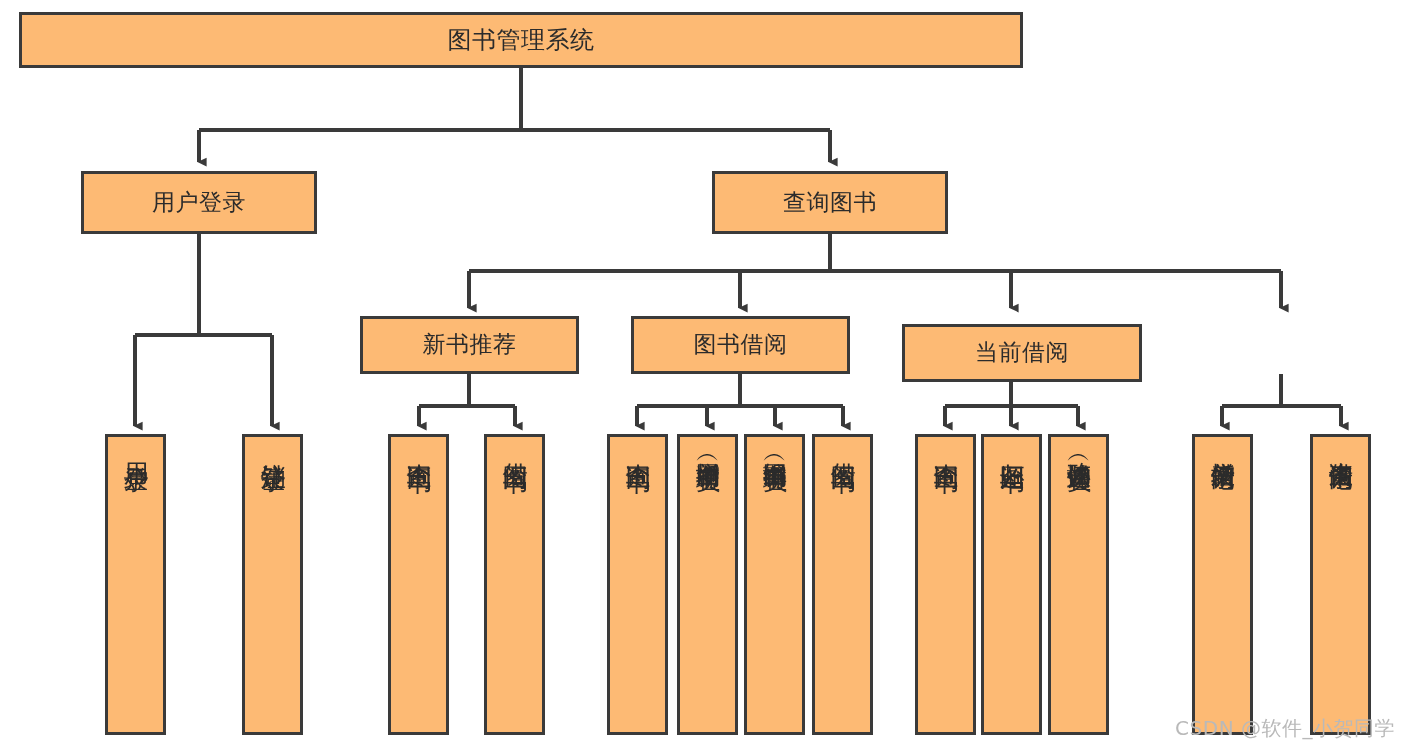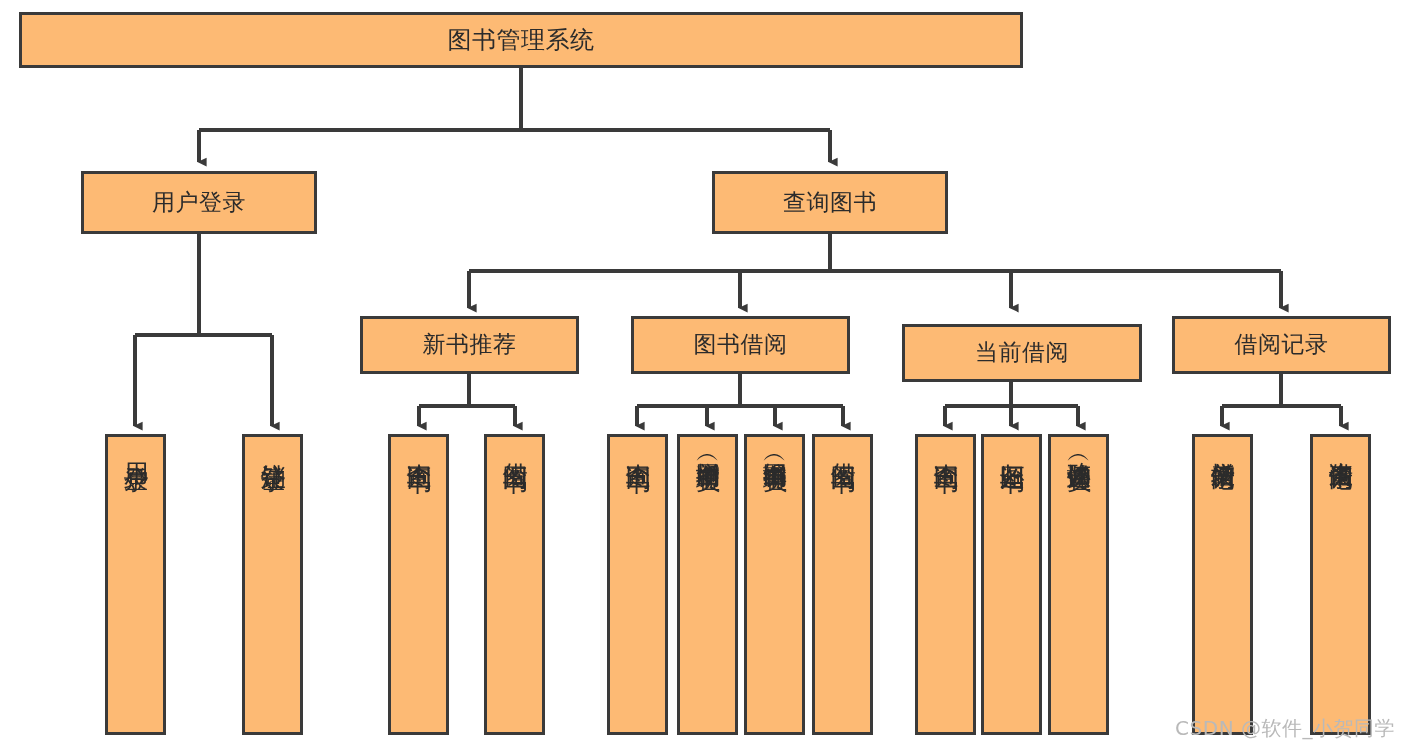--- a/index.html
+++ b/index.html
@@ -145,23 +145,20 @@
 
   <div class="node horiz" style="left:631px; top:316px; width:219px; height:58px;">
     <span class="label">图书借阅</span>
   </div>
   <div class="node horiz" style="left:360px; top:316px; width:219px; height:58px;">
     <span class="label">新书推荐</span>
   </div>
   <div class="node horiz" style="left:902px; top:316px; width:240px; height:58px;margin-top:8px;">
     <span class="label">当前借阅</span>
   </div>
-  <div class="node horiz" style="left:1172px; top:316px; width:219px; height:58px;">
-    <span class="label">借阅记录</span>
-  </div>
 
   <div class="node vert" style="left:105px; top:434px; width:61px; height:301px;">
     <span class="label">用户登录</span>
   </div>
   <div class="node vert" style="left:242px; top:434px; width:61px; height:301px;">
     <span class="label">注销登录</span>
   </div>
 
   <div class="node vert" style="left:388px; top:434px; width:61px; height:301px;">
     <span class="label">查询图书</span>

